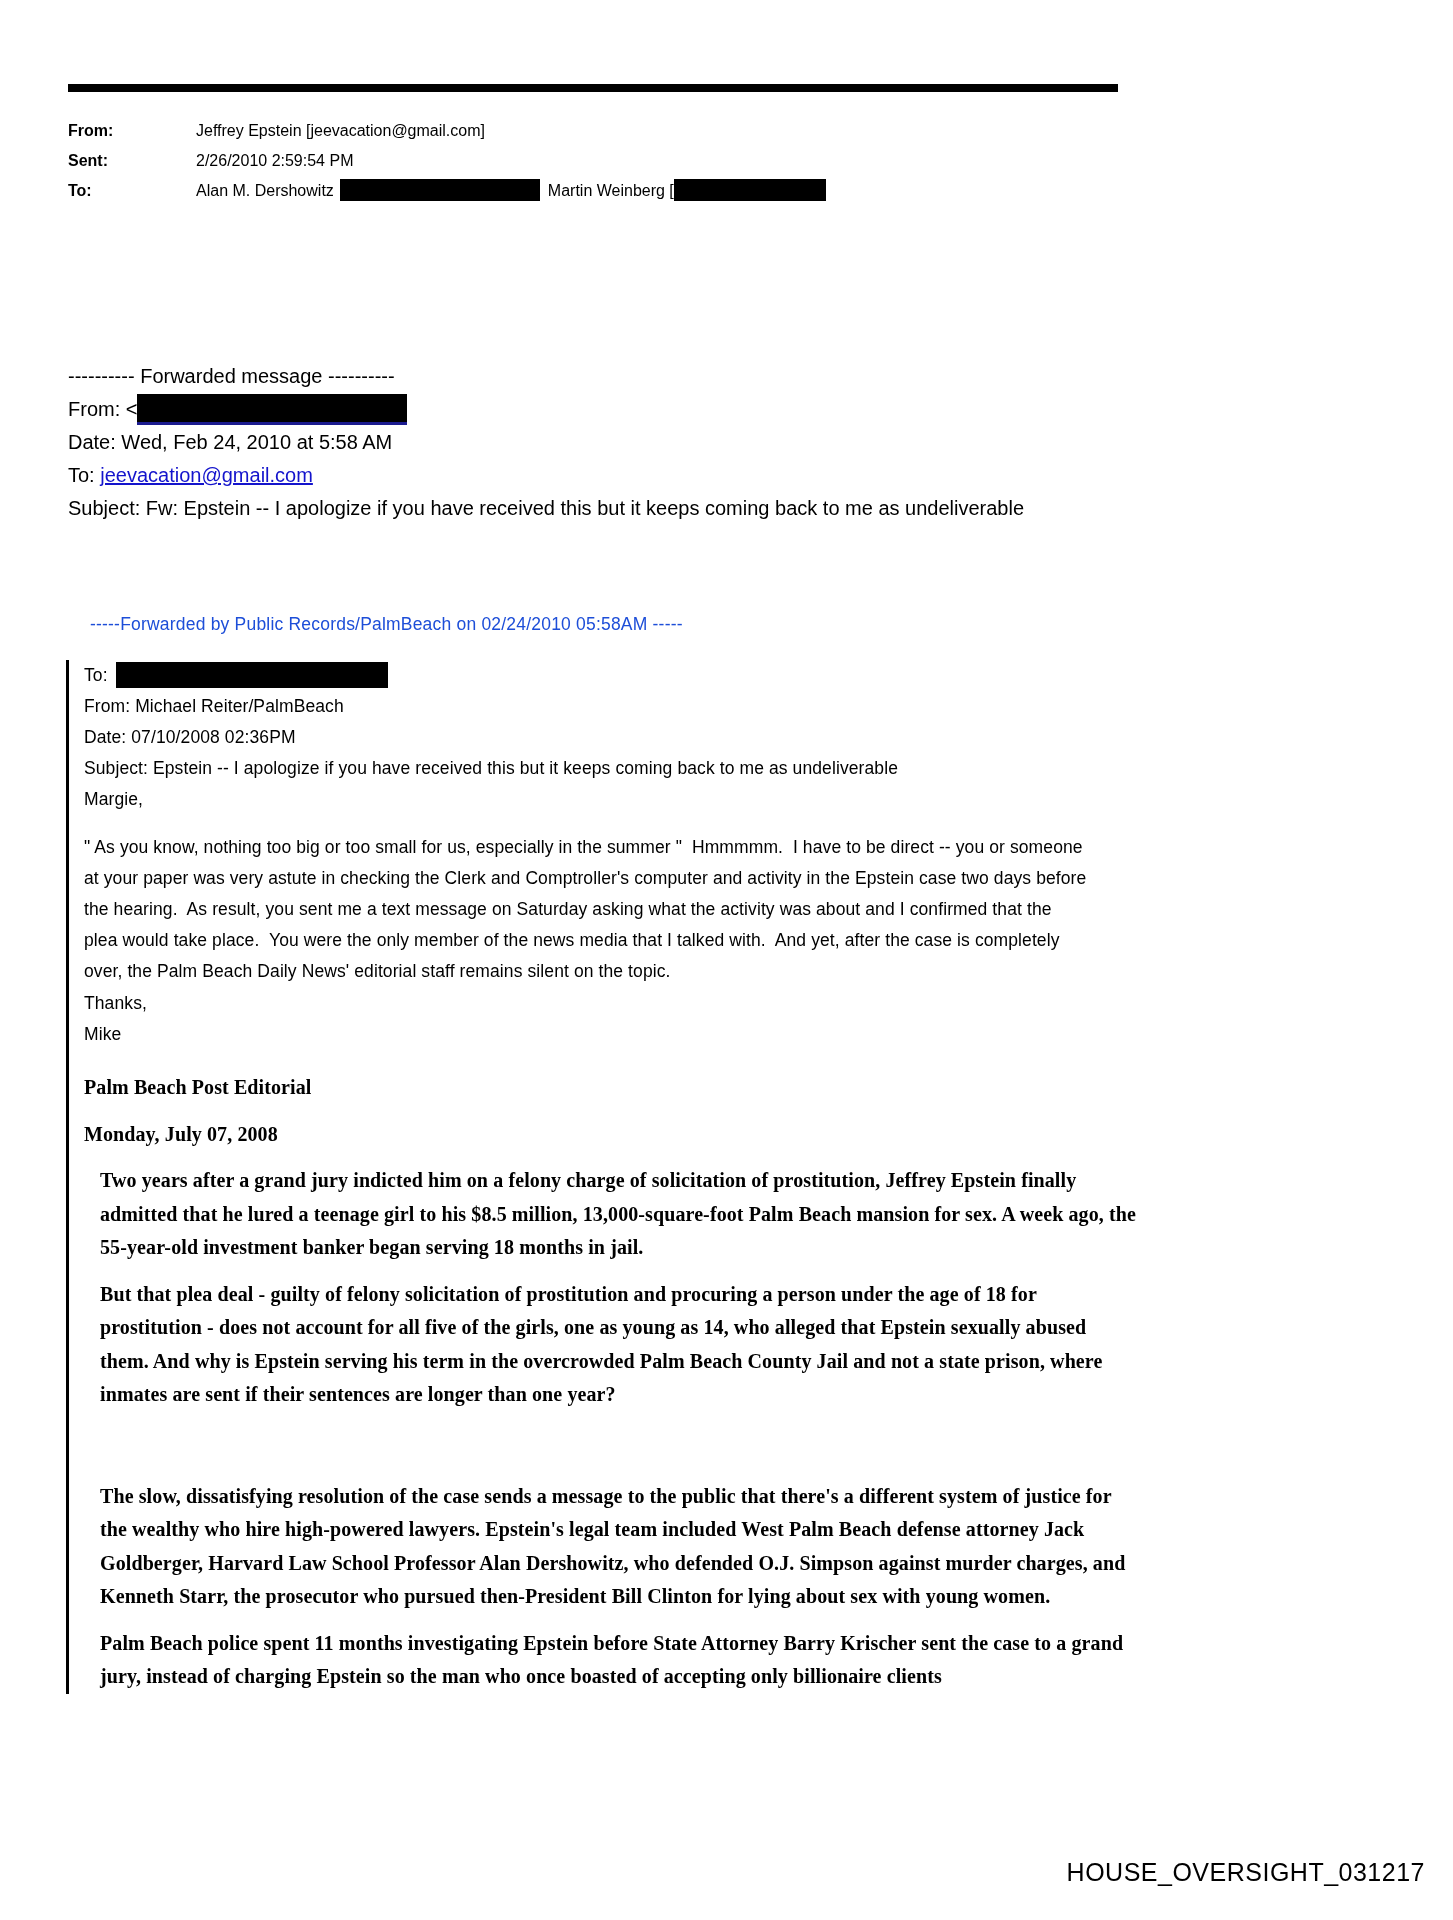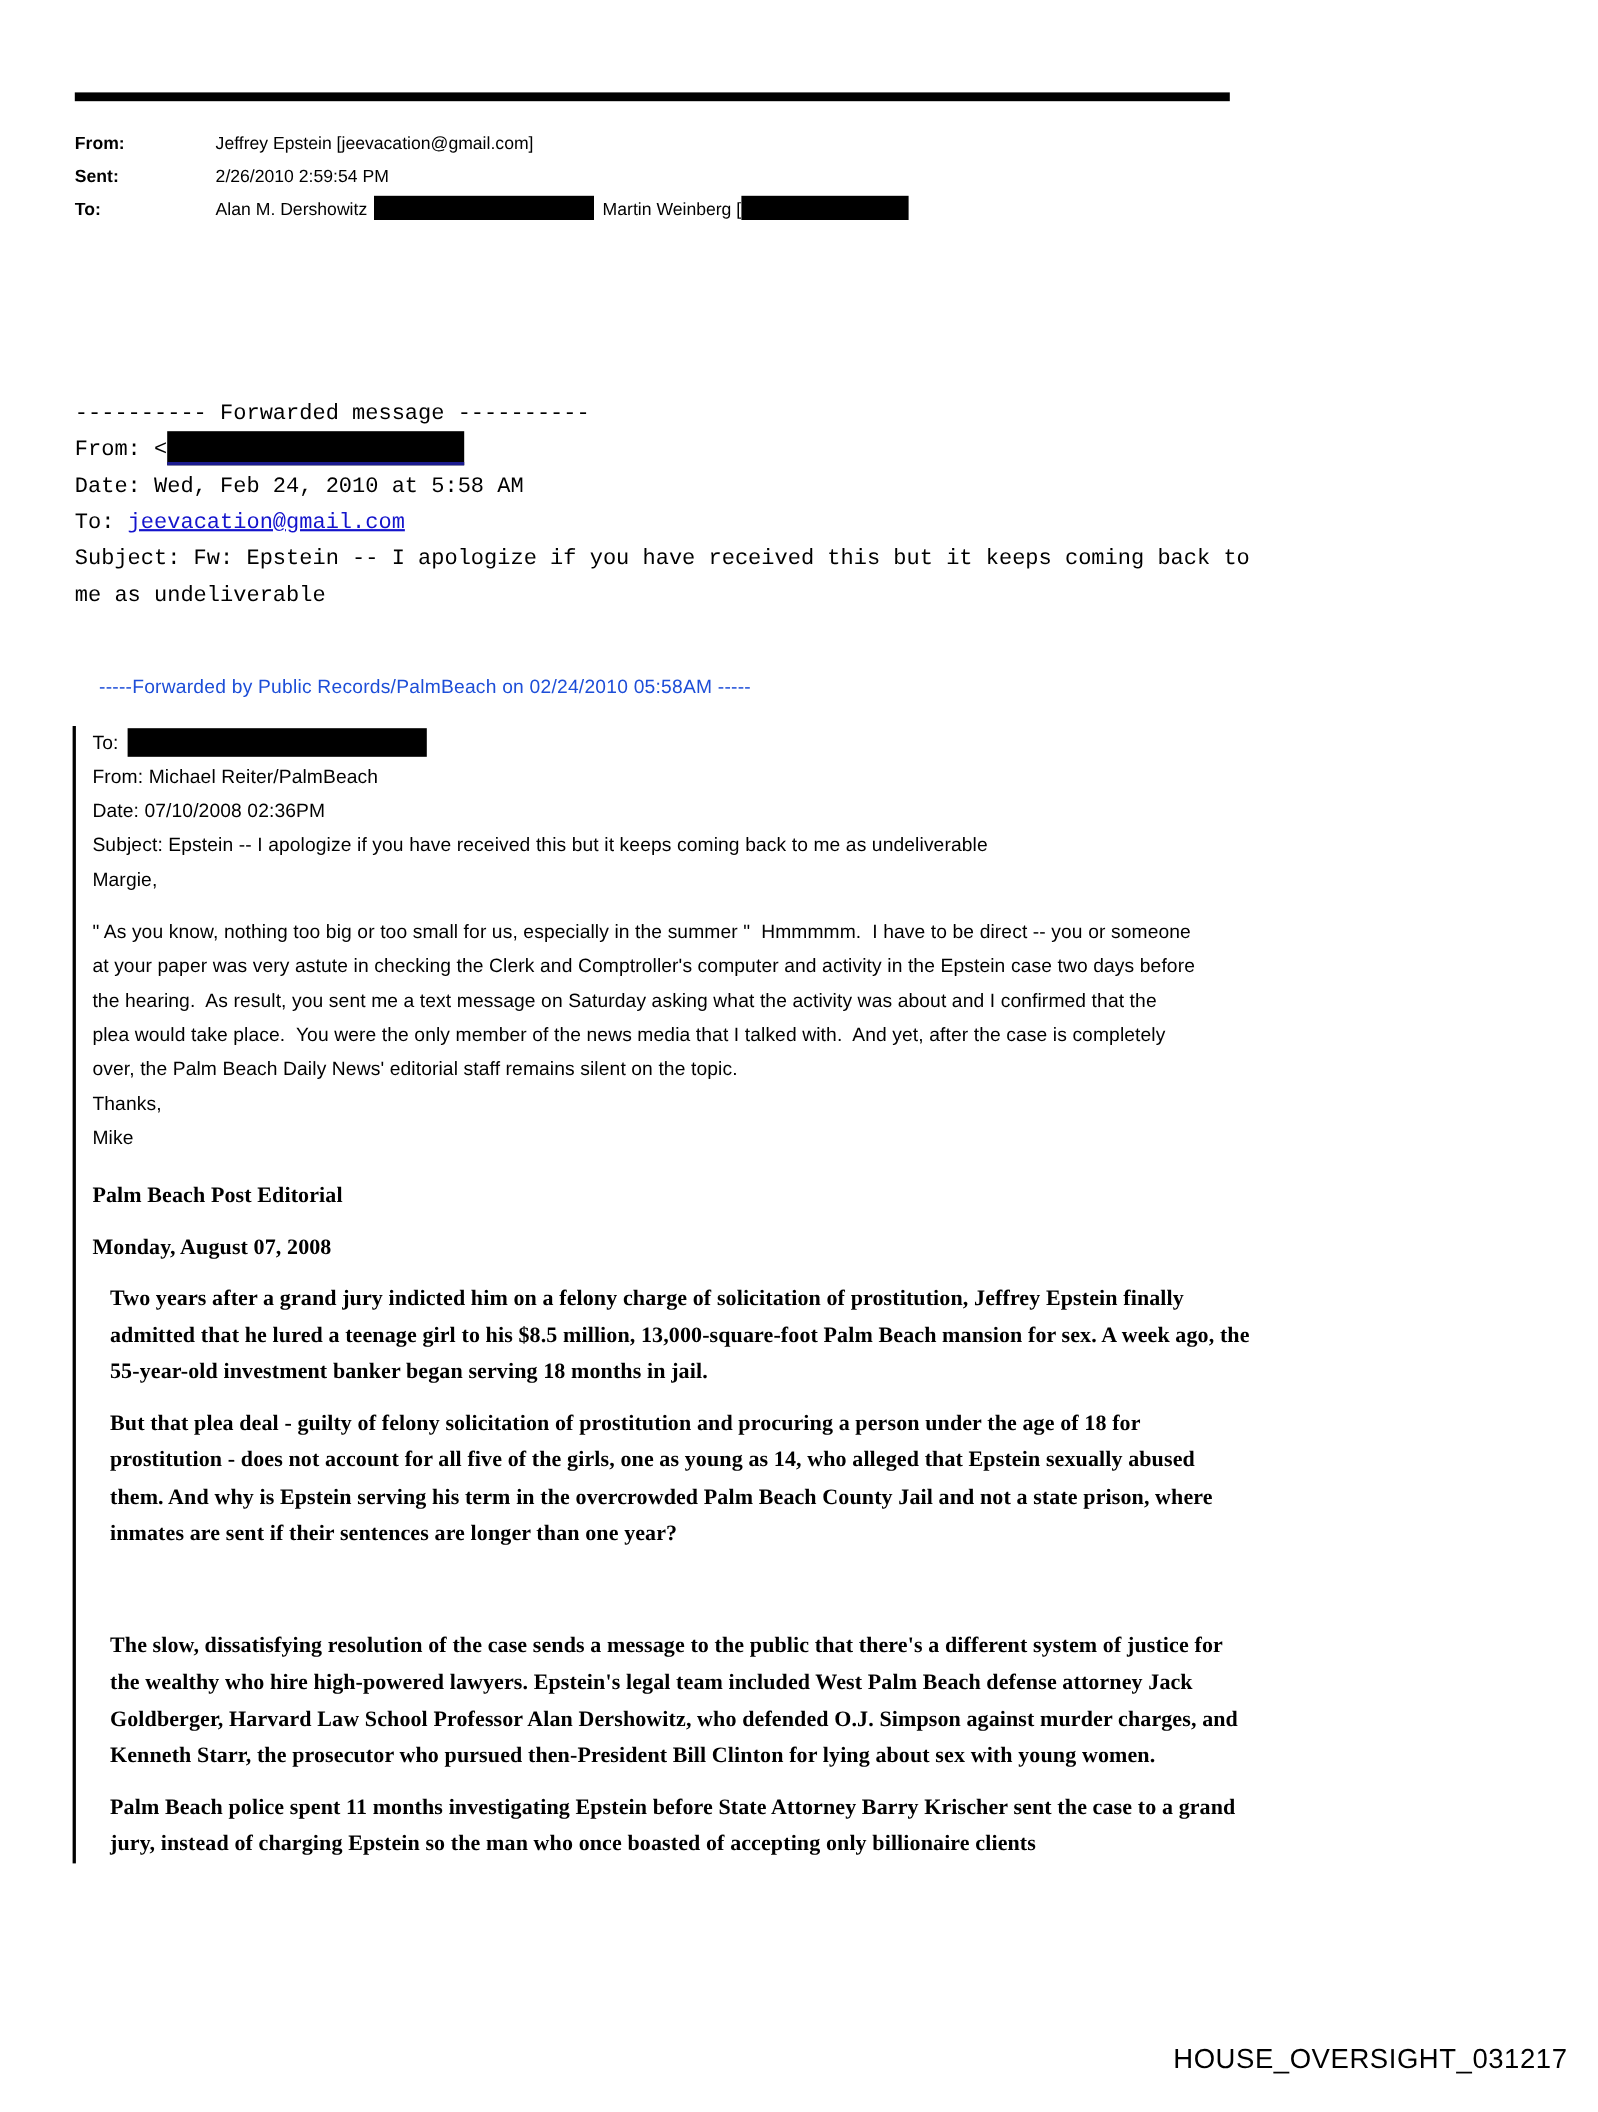--- a/index.html
+++ b/index.html
@@ -33,21 +33,21 @@
     position: relative; top: -2px;
   }
   .redact.hdr1 { width: 200px; height: 22px; margin-left: 6px; margin-right: 8px; }
   .redact.hdr2 { width: 152px; height: 22px; }
   .redact.fwd  { width: 270px; height: 28px; border-bottom: 3px solid #1b1b8f; top: -1px; }
   .redact.quote-to { width: 272px; height: 26px; margin-left: 8px; top: -1px; }
 
   
   .fwd1 {
     position: absolute; left: 68px; top: 360px;
-    font-family: Liberation Mono, monospace;
+    font-family: Liberation Sans, sans-serif;
     font-size: 20px; line-height: 33px;
     width: 1100px;
   }
   .link {
     color: #1414cc; text-decoration: underline; cursor: pointer;
   }
 
   
   .fwd2 {
     position: absolute; left: 90px; top: 614px;
@@ -119,21 +119,21 @@
 
   <div class="q-line q-greeting">Margie,</div>
 
   <div class="q-body">" As you know, nothing too big or too small for us, especially in the summer "  Hmmmmm.  I have to be direct -- you or someone at your paper was very astute in checking the Clerk and Comptroller's computer and activity in the Epstein case two days before the hearing.  As result, you sent me a text message on Saturday asking what the activity was about and I confirmed that the plea would take place.  You were the only member of the news media that I talked with.  And yet, after the case is completely over, the Palm Beach Daily News' editorial staff remains silent on the topic.</div>
 
   <div class="q-line q-signoff">Thanks,</div>
   <div class="q-line">Mike</div>
 
   <div class="article">
     <div class="article-source">Palm Beach Post Editorial</div>
-    <div class="article-date">Monday, August 07, 2008</div>
+    <div class="article-date">Monday, July 07, 2008</div>
     <p>Two years after a grand jury indicted him on a felony charge of solicitation of prostitution, Jeffrey Epstein finally admitted that he lured a teenage girl to his $8.5 million, 13,000-square-foot Palm Beach mansion for sex. A week ago, the 55-year-old investment banker began serving 18 months in jail.</p>
     <p>But that plea deal - guilty of felony solicitation of prostitution and procuring a person under the age of 18 for prostitution - does not account for all five of the girls, one as young as 14, who alleged that Epstein sexually abused them. And why is Epstein serving his term in the overcrowded Palm Beach County Jail and not a state prison, where inmates are sent if their sentences are longer than one year?</p>
     <p class="gap-before">The slow, dissatisfying resolution of the case sends a message to the public that there's a different system of justice for the wealthy who hire high-powered lawyers. Epstein's legal team included West Palm Beach defense attorney Jack Goldberger, Harvard Law School Professor Alan Dershowitz, who defended O.J. Simpson against murder charges, and Kenneth Starr, the prosecutor who pursued then-President Bill Clinton for lying about sex with young women.</p>
     <p>Palm Beach police spent 11 months investigating Epstein before State Attorney Barry Krischer sent the case to a grand jury, instead of charging Epstein so the man who once boasted of accepting only billionaire clients</p>
   </div>
 </div>
 
 <div class="bates">HOUSE_OVERSIGHT_031217</div>
 
 </body></html>

